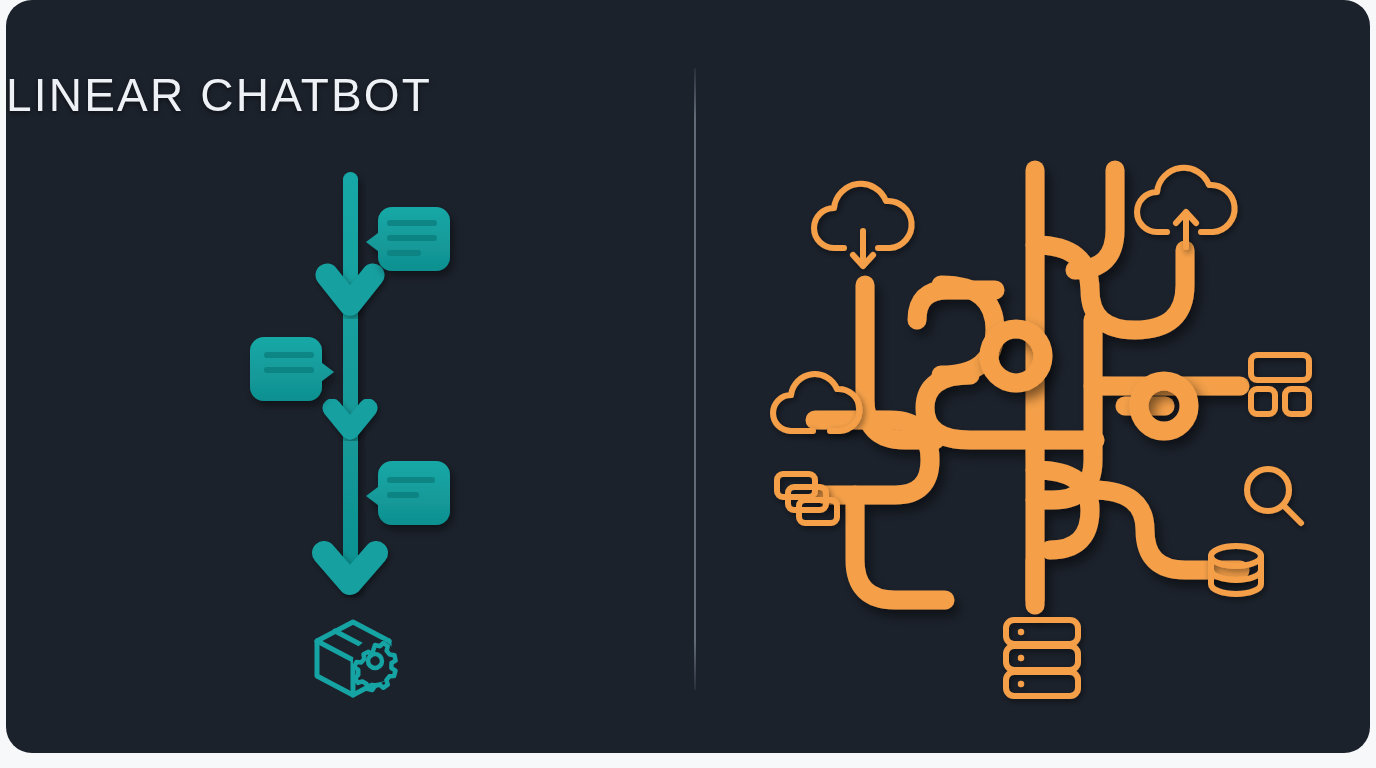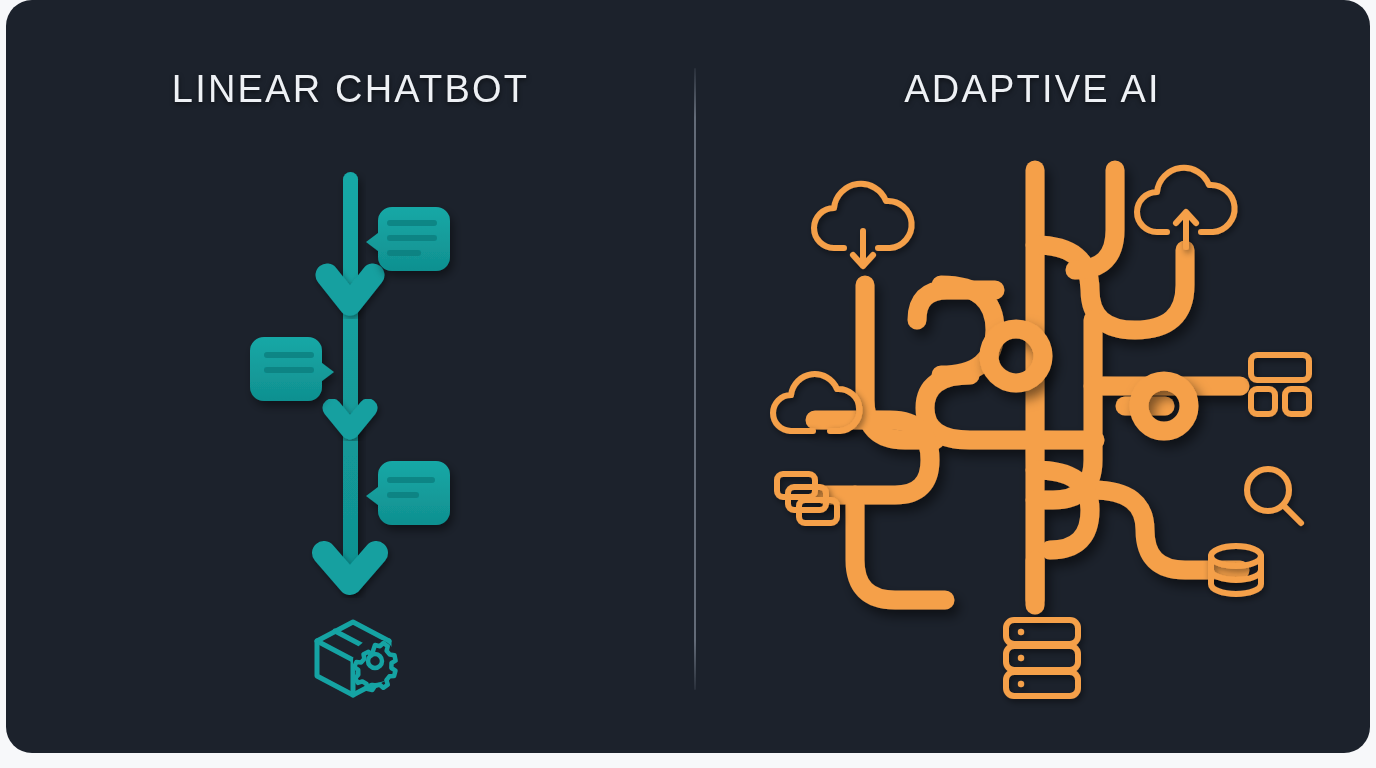--- a/index.html
+++ b/index.html
@@ -18,23 +18,23 @@
     overflow: hidden;
   }
   .panel { position: absolute; top: 0; height: 753px; }
   #panel-left  { left: 0px;   width: 689px; }
   #panel-right { left: 689px; width: 675px; }
 
   .panel-title {
     position: absolute;
     top: 68px;
     width: 100%;
-    text-align: center;
+    text-align: left;
     color: #eef1f5;
-    font-size: 38px;
+    font-size: 46px;
     letter-spacing: 2.2px;
     font-weight: 400;
     text-shadow: 0 2px 5px rgba(0,0,0,.55);
     white-space: nowrap;
   }
 
   #divider {
     position: absolute;
     left: 688px; top: 68px;
     width: 2px; height: 622px;
@@ -123,21 +123,20 @@
                    l -3.5 -3.1 l -4.9 1.3 l -2.6 4 l -5.3 -1.3 l -.4 -4.7 l -4.2 -2.6 l -4.5 1.5
                    l -2.8 -4.7 l 3.2 -3.4 l -.1 -4.9 l -3.9 -2.9 l 2.1 -5 l 4.7 .4 l 3.3 -3.6
                    l -.9 -4.6 l 4.9 -2.4 l 3.1 3.6 z" fill="none" stroke="#15a3a3" stroke-width="4.5"></path>
           <circle cx="369" cy="661" r="7" fill="none" stroke="#15a3a3" stroke-width="4.5"></circle>
         </g>
       </g>
     </svg>
   </div>
 
   <div class="panel" id="panel-right">
-    <div class="panel-title">ADAPTIVE AI</div>
 
     <svg class="fig-right" viewBox="0 0 675 753">
       <defs>
         <filter id="netShadow" x="-30%" y="-30%" width="170%" height="170%">
           <feDropShadow dx="5" dy="7" stdDeviation="6" flood-color="#000" flood-opacity="0.50"></feDropShadow>
         </filter>
         <filter id="iconShadow" x="-40%" y="-40%" width="190%" height="190%">
           <feDropShadow dx="2" dy="3" stdDeviation="3" flood-color="#000" flood-opacity="0.45"></feDropShadow>
         </filter>
       </defs>

